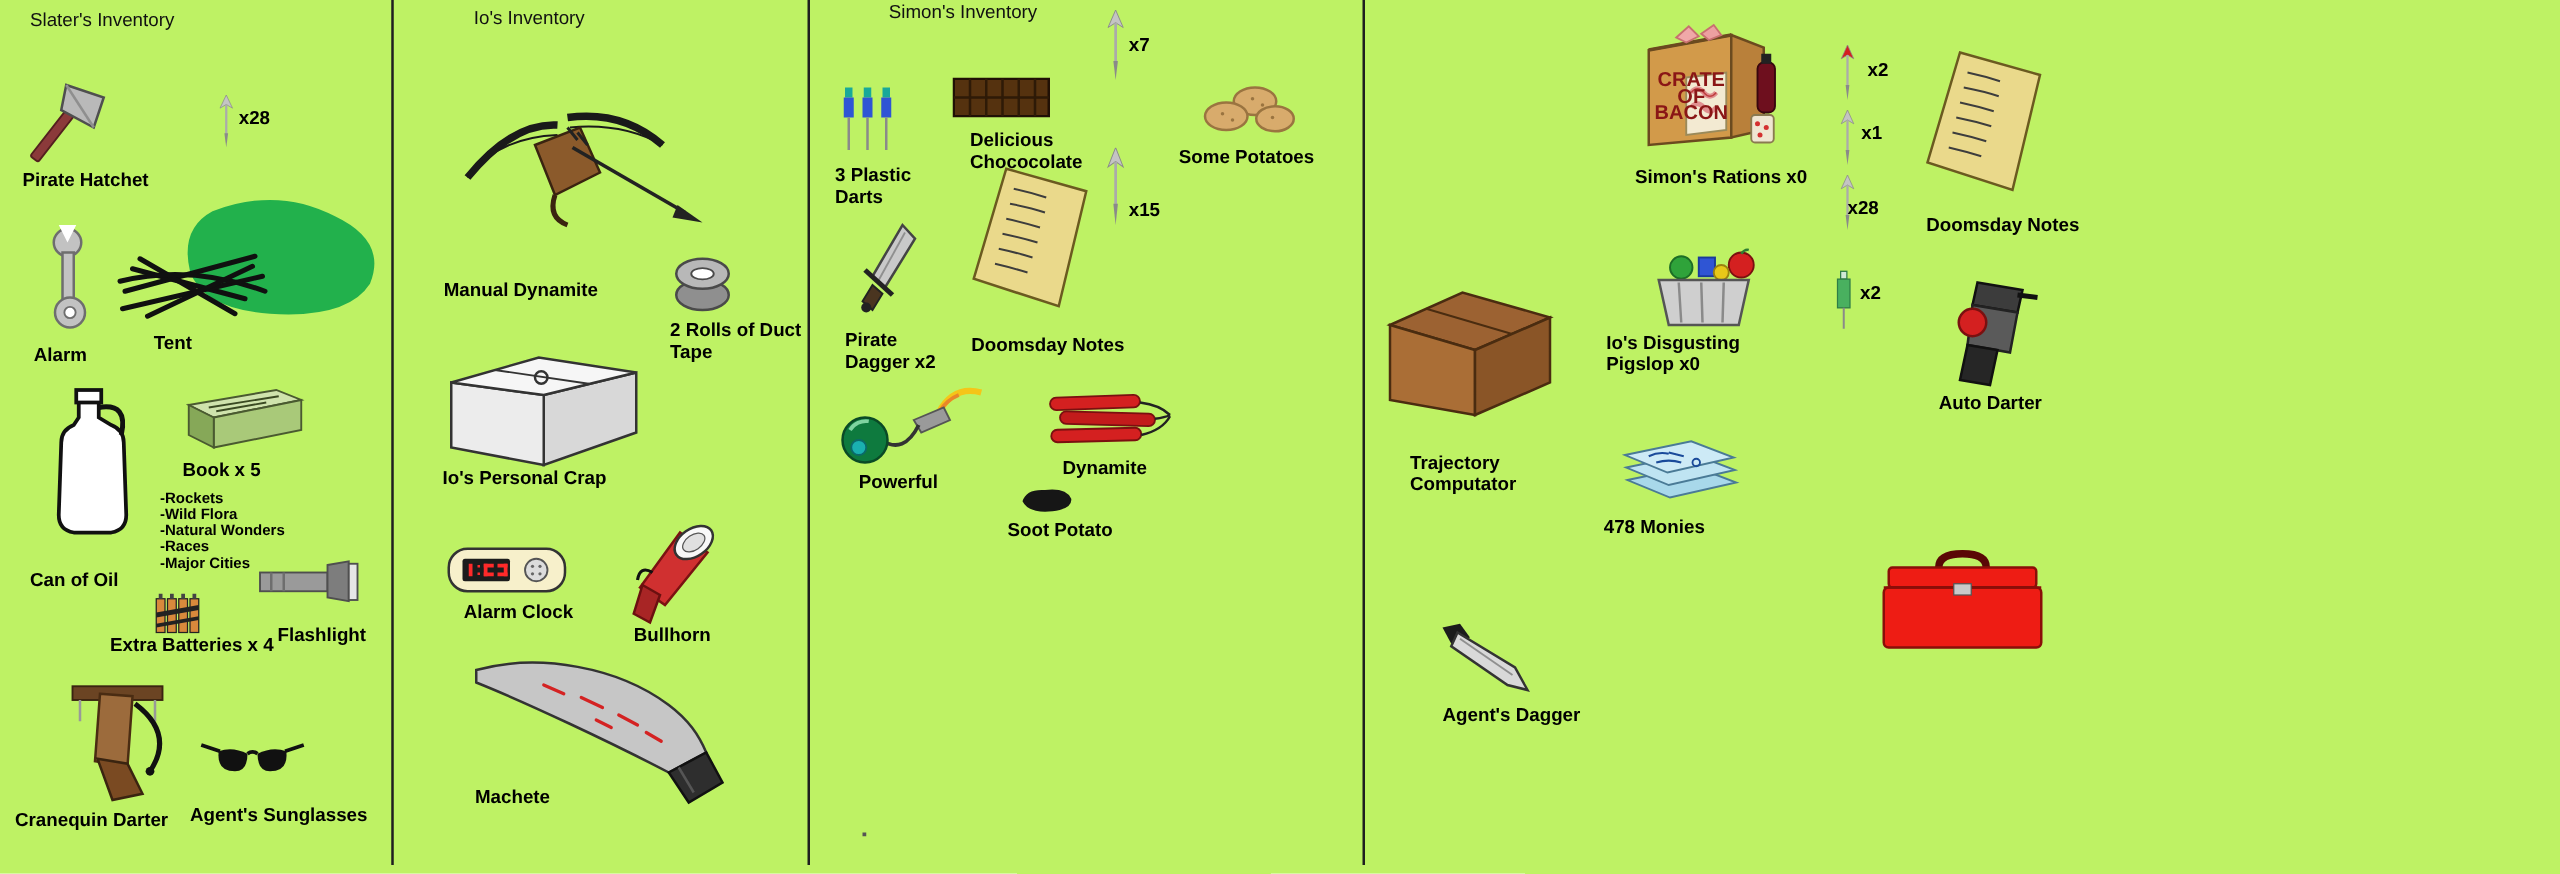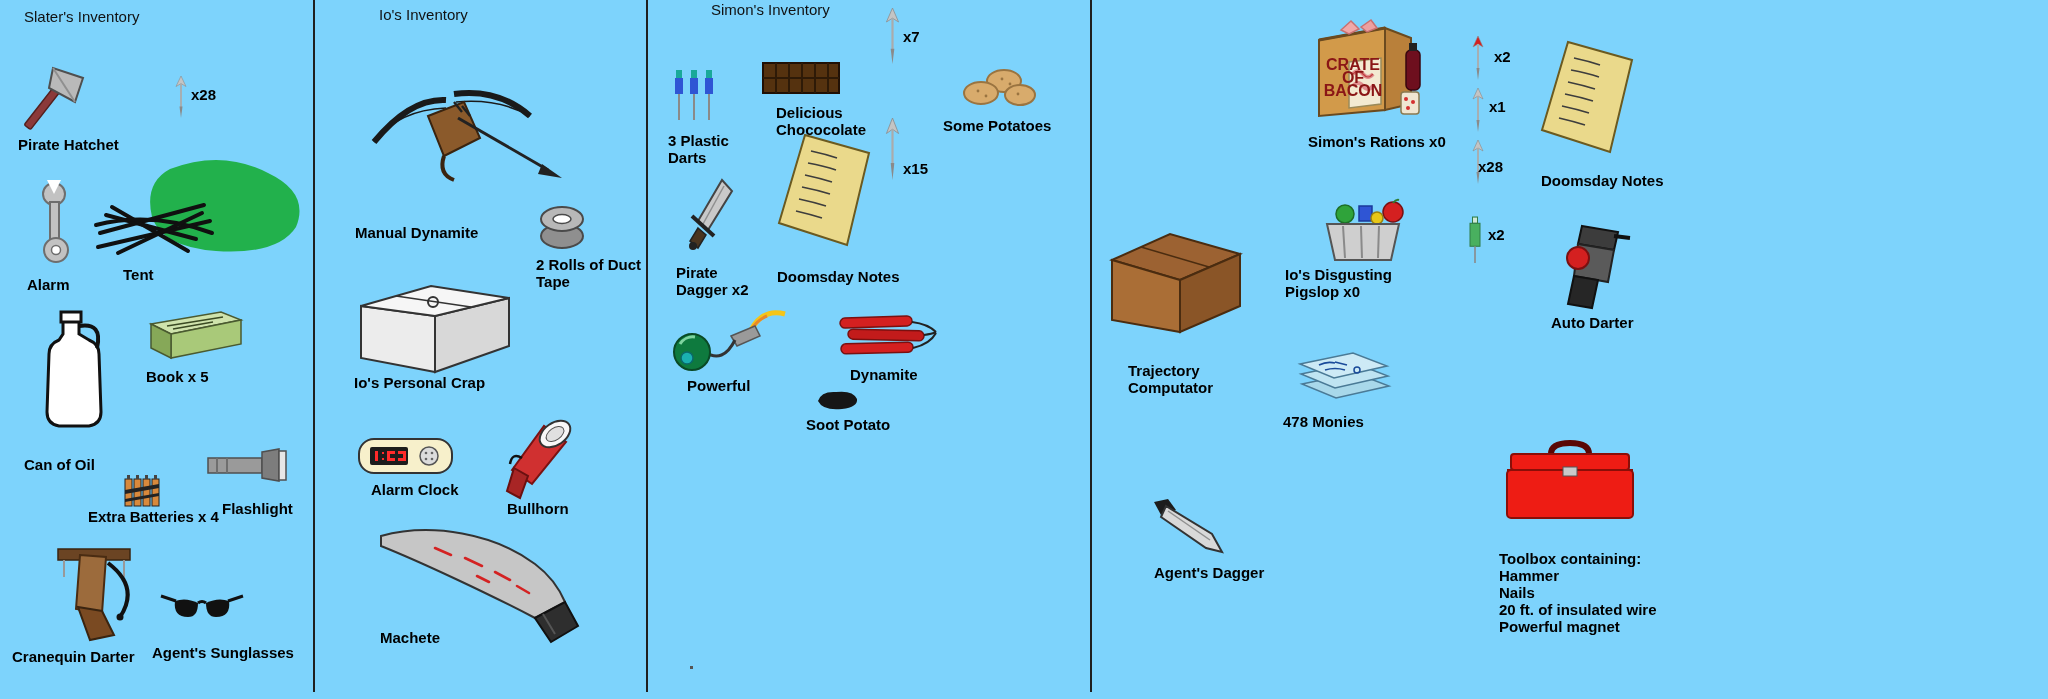--- a/index.html
+++ b/index.html
@@ -1,17 +1,17 @@
 <!DOCTYPE html>
 <html style="--tent-green: #22b14c; --toolbox-red: #ee1c14; --dynamite-red: #d42020; --notes-yellow: #ead98b; --crate-brown: #d29a4a; --monies-blue: #cdeaf6;"><head>
 <meta charset="utf-8">
 <style>
   html,body{margin:0;padding:0;background:#fff;}
   body{font-family:"Liberation Sans",sans-serif;}
-  #canvas{position:relative;width:2048px;height:699px;background:#7dd3fc;overflow:hidden;}
+  #canvas{position:relative;width:2048px;height:699px;background:#bef264;overflow:hidden;}
   .divider{position:absolute;top:0;width:2px;height:692px;background:#1f1f1f;}
   .hdr{position:absolute;font-size:15px;color:#111;white-space:nowrap;}
   .lbl{position:absolute;font-size:15px;font-weight:bold;color:#000;white-space:nowrap;line-height:17px;}
   .wrap{white-space:normal;}
   .list{position:absolute;font-size:12px;font-weight:bold;color:#000;line-height:13px;}
   .list div{white-space:nowrap;}
   .icon{position:absolute;display:block;}
   .crate-text{position:absolute;font-size:16px;font-weight:bold;color:#8a1616;line-height:13px;text-align:center;white-space:normal;}
   .dot{position:absolute;width:3px;height:3px;background:#555;}
   .tb-line{line-height:17px;white-space:nowrap;}
@@ -89,20 +89,27 @@
   </svg>
   <div class="lbl" style="left:24px;top:456px">Can of Oil</div>
 
   <svg class="icon" style="left:133px;top:308px;width:112px;height:54px" viewBox="0 0 112 54">
     <polygon points="18,16 88,4 108,12 38,26" fill="#cfe3ac" stroke="#4a5a30" stroke-width="1.5"></polygon>
     <polygon points="38,26 108,12 108,36 38,50" fill="#a9c979" stroke="#4a5a30" stroke-width="1.5"></polygon>
     <polygon points="18,16 38,26 38,50 18,40" fill="#86a858" stroke="#4a5a30" stroke-width="1.5"></polygon>
     <path d="M34 18 l56 -9 M40 21 l40 -7" stroke="#3a4a22" stroke-width="1.5" fill="none"></path>
   </svg>
   <div class="lbl" style="left:146px;top:368px">Book x 5</div>
+  <div class="list" style="left:128px;top:392px">
+    <div>-Rockets</div>
+    <div>-Wild Flora</div>
+    <div>-Natural Wonders</div>
+    <div>-Races</div>
+    <div>-Major Cities</div>
+  </div>
 
   <svg class="icon" style="left:122px;top:472px;width:40px;height:38px" viewBox="0 0 40 38">
     <g stroke="#222" stroke-width="1">
       <rect x="3" y="7" width="7" height="27" fill="#d8893c"></rect>
       <rect x="12" y="7" width="7" height="27" fill="#d8893c"></rect>
       <rect x="21" y="7" width="7" height="27" fill="#d8893c"></rect>
       <rect x="30" y="7" width="7" height="27" fill="#d8893c"></rect>
     </g>
     <rect x="5" y="3" width="3" height="4" fill="#444"></rect>
       <rect x="14" y="3" width="3" height="4" fill="#444"></rect>
@@ -406,21 +413,14 @@
   </svg>
   <div class="lbl" style="left:1154px;top:564px">Agent's Dagger</div>
 
   <svg class="icon" style="left:1503px;top:440px;width:134px;height:82px" viewBox="0 0 134 82">
     <path d="M48 14 Q48 3 67 3 Q86 3 86 14" fill="none" stroke="#5a0806" stroke-width="6"></path>
     <rect x="8" y="14" width="118" height="16" rx="3" style="fill:var(--toolbox-red,#ee1c14)" stroke="#8a0e08" stroke-width="2"></rect>
     <rect x="4" y="30" width="126" height="48" rx="4" style="fill:var(--toolbox-red,#ee1c14)" stroke="#8a0e08" stroke-width="2"></rect>
     <line x1="4" y1="30" x2="130" y2="30" stroke="#8a0e08" stroke-width="2"></line>
     <rect x="60" y="27" width="14" height="9" fill="#c9c9c9" stroke="#555" stroke-width="1"></rect>
   </svg>
-  <div class="lbl wrap" style="left:1499px;top:550px">
-    <div class="tb-line">Toolbox containing:</div>
-    <div class="tb-line">Hammer</div>
-    <div class="tb-line">Nails</div>
-    <div class="tb-line">20 ft. of insulated wire</div>
-    <div class="tb-line">Powerful magnet</div>
-  </div>
 
 </div>
 
 </body></html>

